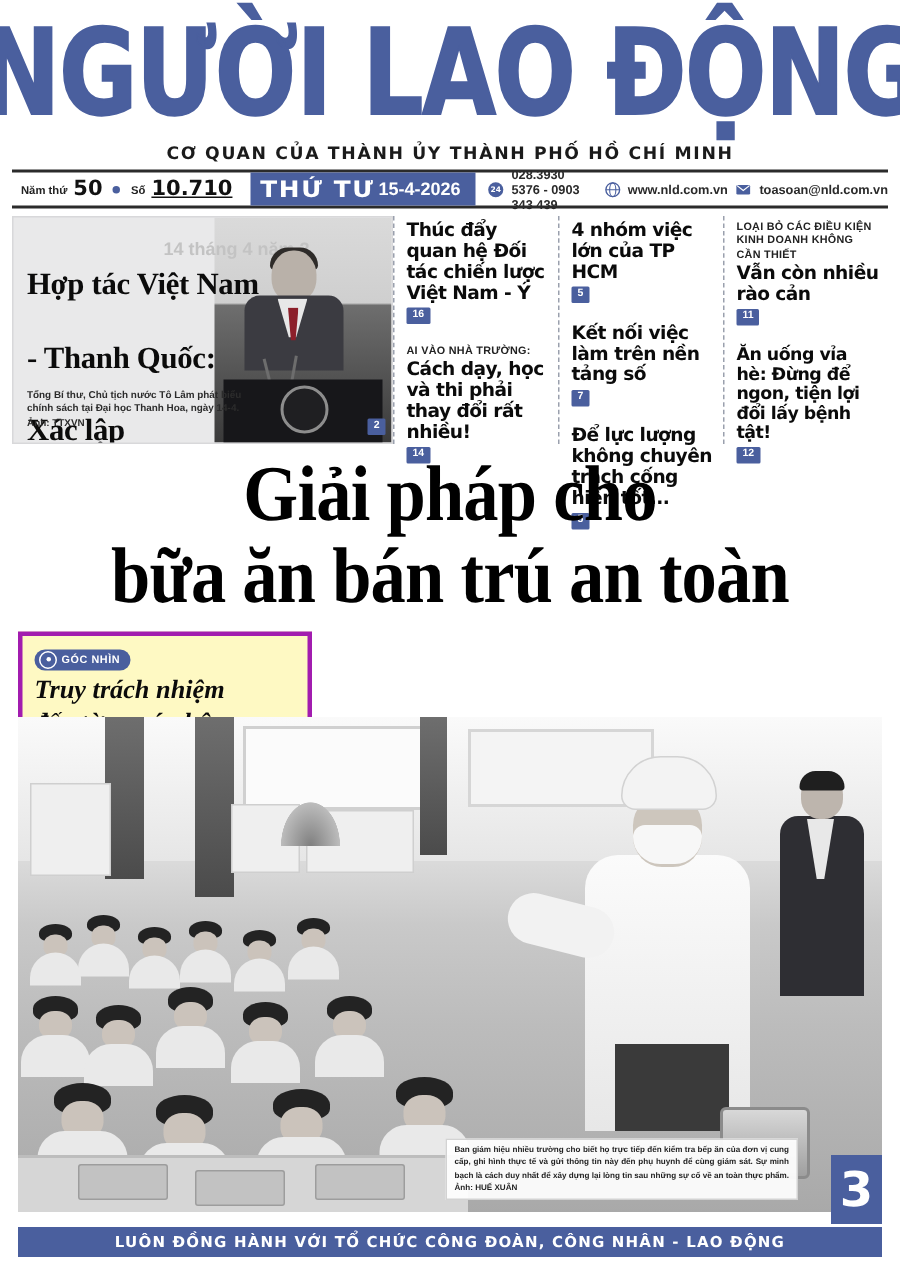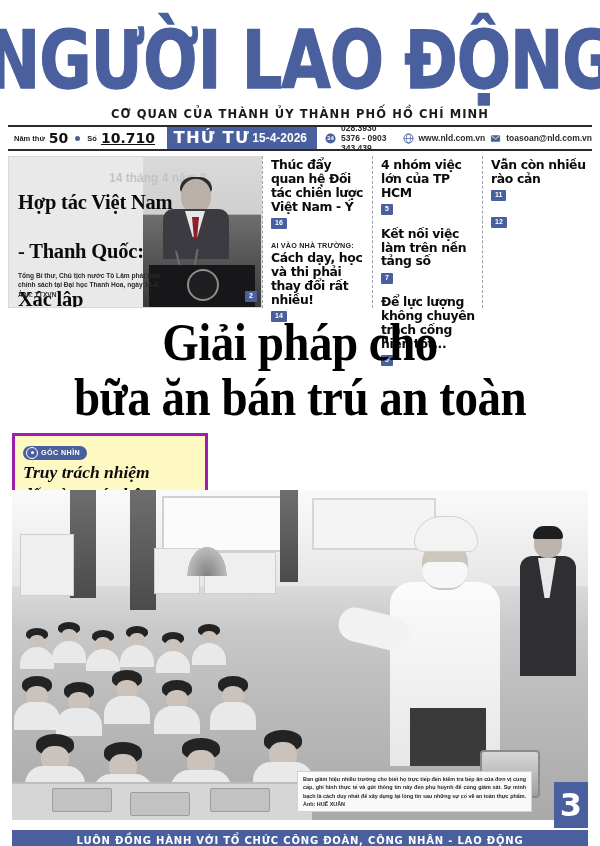--- a/index.html
+++ b/index.html
@@ -6,21 +6,21 @@
   body{
     width:600px;height:846px;overflow:hidden;
     background:#ffffff;
     font-family:"Liberation Sans", sans-serif;
     color:#111;
     position:relative;
   }
   .page{position:relative;width:600px;height:846px;}
 
   
-  .masthead{padding:6px 0 0 0;margin-top:12px;}
+  .masthead{padding:6px 0 0 0;}
   .logo-row{display:flex;justify-content:center;align-items:flex-start;}
   .logo{
     font-family:"DejaVu Sans", sans-serif;
     font-weight:bold;
     font-size:62px;
     letter-spacing:-1px;
     color:#4a5f9e;
     line-height:0.92;
     transform:scaleY(1.28) scaleX(1.03);
     transform-origin:center top;
@@ -373,24 +373,26 @@
           <span class="pagebadge">7</span>
         </div>
         <div class="brief">
           <div class="btitle">Để lực lượng không chuyên trách cống hiến tốt...</div>
           <span class="pagebadge">5</span>
         </div>
       </div>
 
       <div class="bcol">
         <div class="brief">
+          <div class="kicker">LOẠI BỎ CÁC ĐIỀU KIỆN KINH DOANH KHÔNG CẦN THIẾT</div>
           <div class="btitle">Vẫn còn nhiều rào cản</div>
           <span class="pagebadge">11</span>
         </div>
         <div class="brief">
+          <div class="btitle sm">Ăn uống vỉa hè: Đừng để ngon, tiện lợi đổi lấy bệnh tật!</div>
           <span class="pagebadge">12</span>
         </div>
       </div>
 
     </div>
   </div>
 
   <div class="mainhead">
     <span class="l1">Giải pháp cho</span>
     <span class="l2">bữa ăn bán trú an toàn</span>

